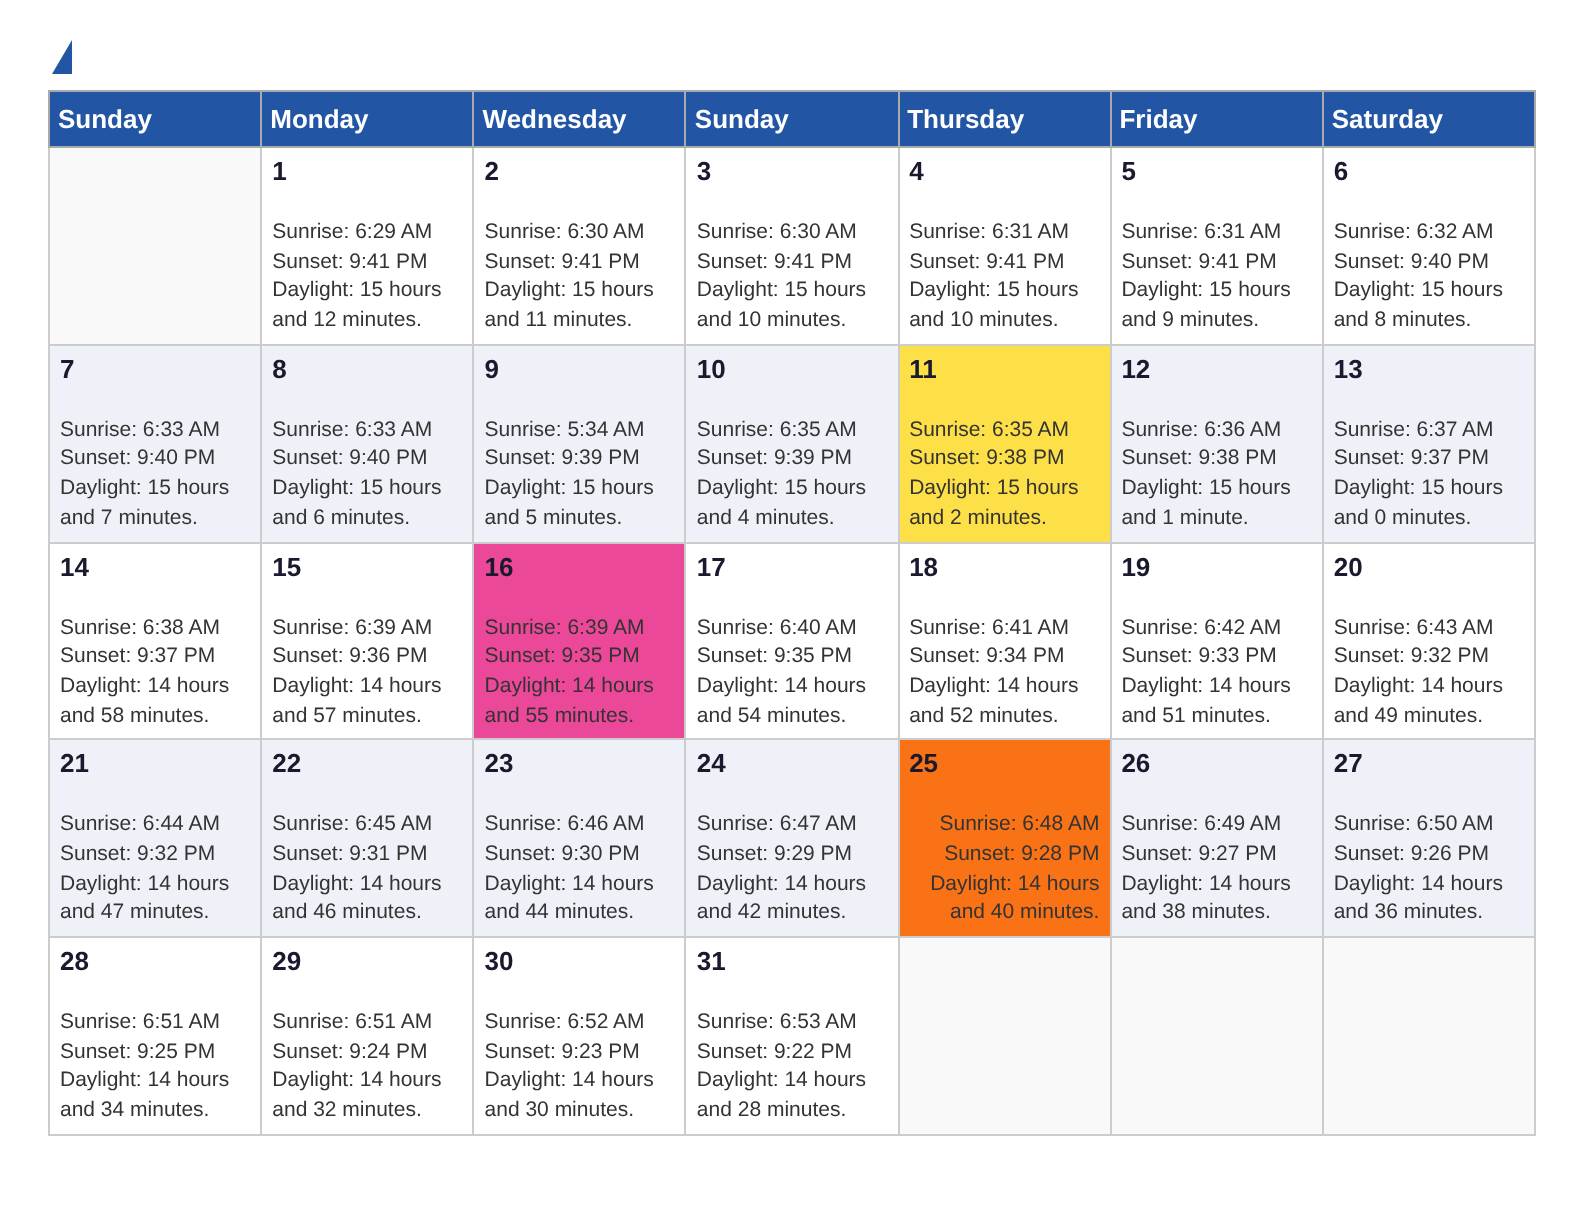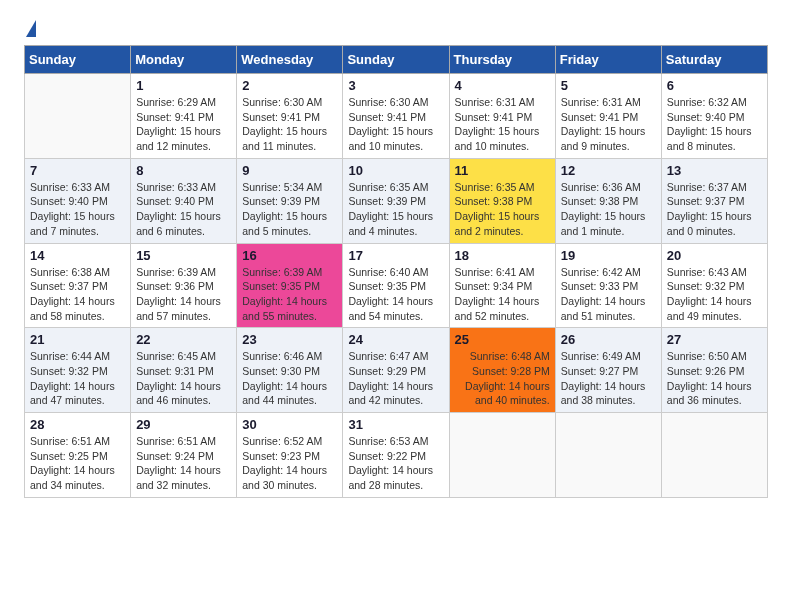--- a/index.html
+++ b/index.html
@@ -5,21 +5,21 @@
     * { box-sizing: border-box; margin: 0; padding: 0; }
     body { font-family: Arial, sans-serif; background: #fff; width: 792px; min-height: 612px; }
     .page { padding: 20px 24px; }
     .header { display: flex; justify-content: space-between; align-items: flex-start; margin-bottom: 10px; }
     .logo { display: flex; flex-direction: column; }
     .title-area { text-align: right; }
     .calendar { width: 100%; border-collapse: collapse; }
     .calendar th { background: #2255a4; color: #fff; font-size: 13px; font-weight: bold; padding: 6px 4px; text-align: left; border: 1px solid #aaa; }
     .calendar td { border: 1px solid #ccc; vertical-align: top; padding: 4px 5px; width: calc(100%/7); }
     .day-number { font-size: 13px; font-weight: bold; color: #1a1a2e; display: block; }
-    .day-info { font-size: 10.5px; color: #333; line-height: 1.4; margin-top: 2px; }
+    .day-info { font-size: 10.5px; color: #333; line-height: 1.4; margin-top: 16px; }
     .empty { background: #f9f9f9; }
     tr:nth-child(even) td { background: #f4f7fb; }
     tr:nth-child(odd) td { background: #fff; }
     .calendar thead tr th { background: #2255a4; }
   </style>
 </head>
 <body>
 
 <div class="page">
   <div class="header">

